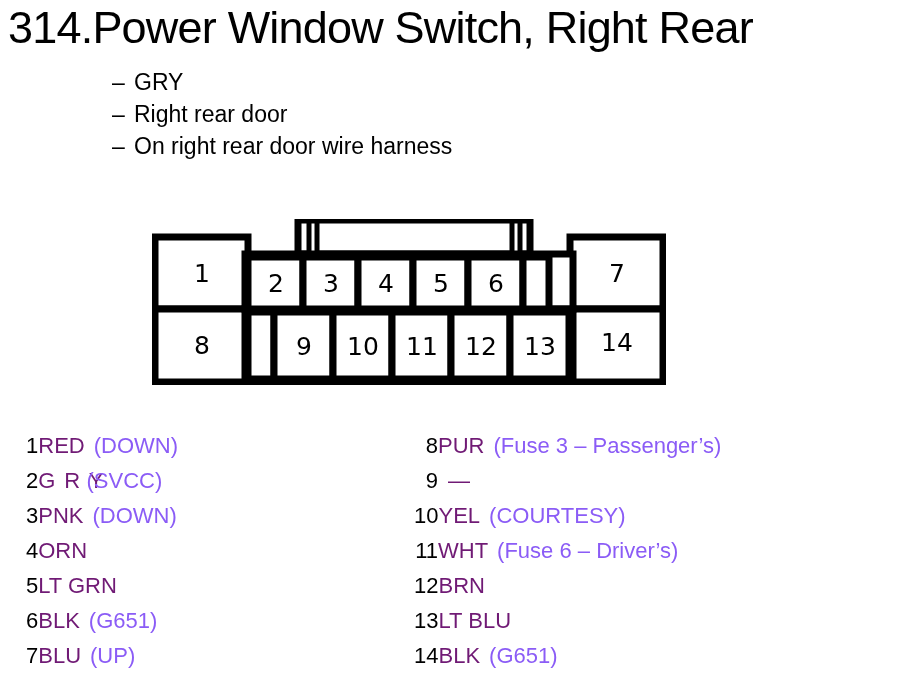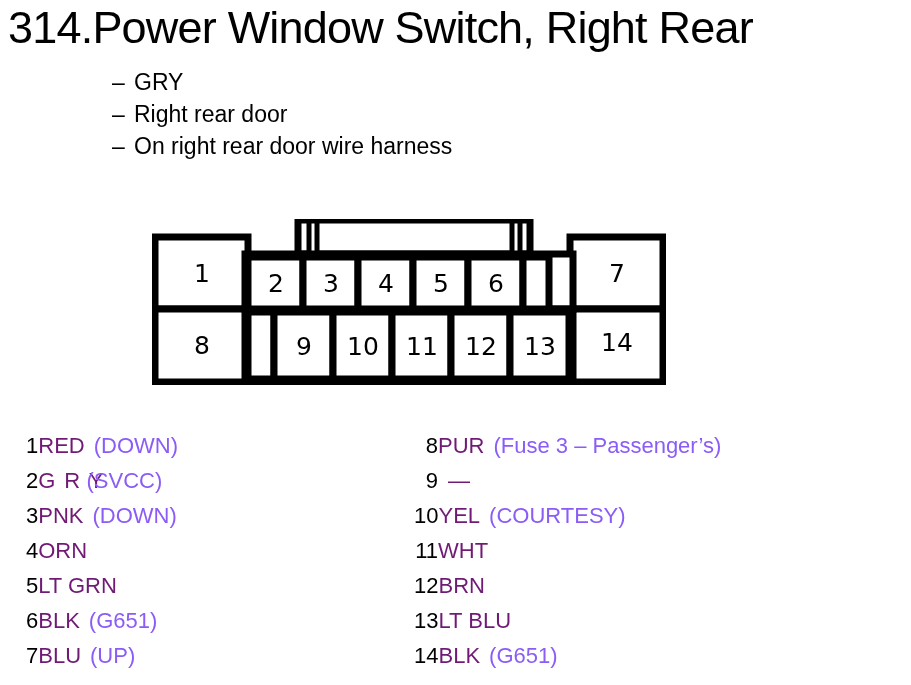--- a/index.html
+++ b/index.html
@@ -263,20 +263,21 @@
 
     <div class="legend-row">
       <span class="legend-pin">10</span>
       <span class="legend-color">YEL</span>
       <span class="legend-desc">(COURTESY)</span>
     </div>
 
     <div class="legend-row">
       <span class="legend-pin">11</span>
       <span class="legend-color">WHT</span>
+      <span class="legend-desc">(Fuse 6 – Driver’s)</span>
     </div>
 
     <div class="legend-row">
       <span class="legend-pin">12</span>
       <span class="legend-color">BRN</span>
     </div>
 
     <div class="legend-row">
       <span class="legend-pin">13</span>
       <span class="legend-color">LT BLU</span>

